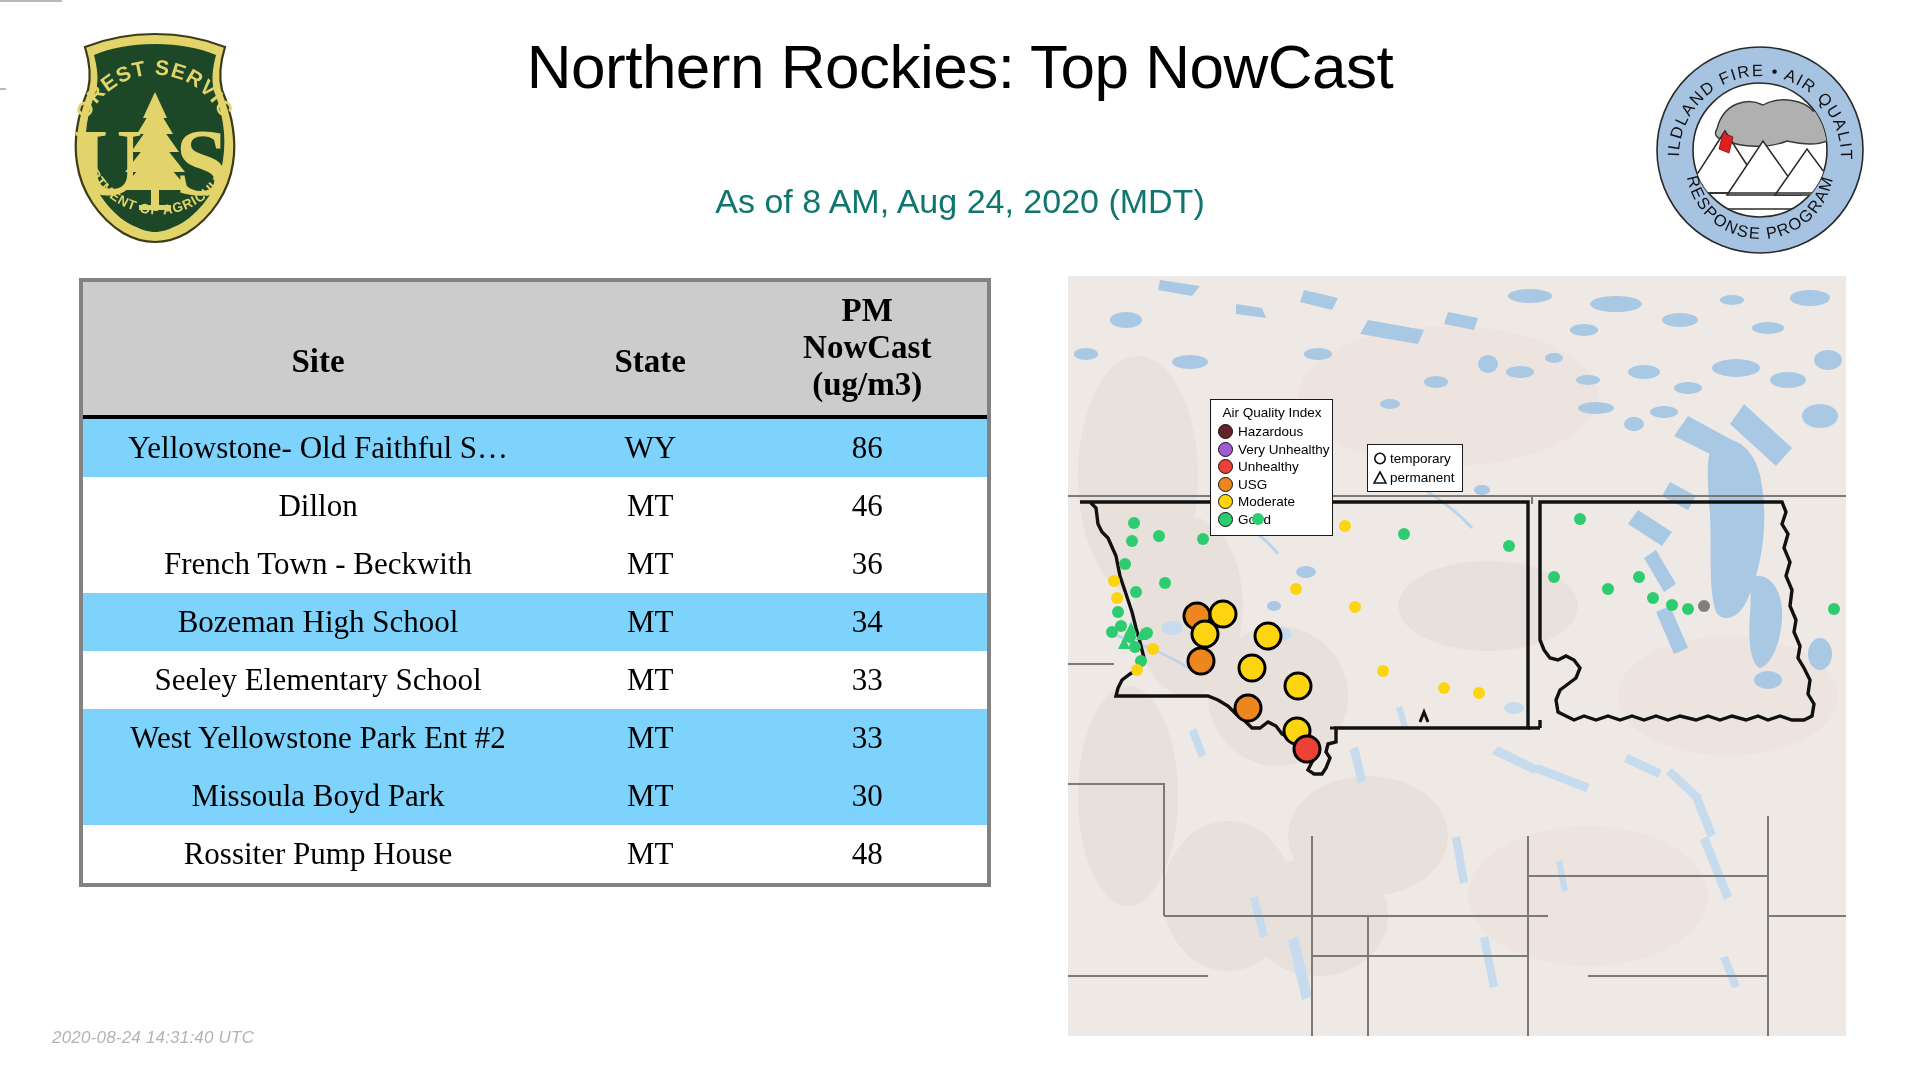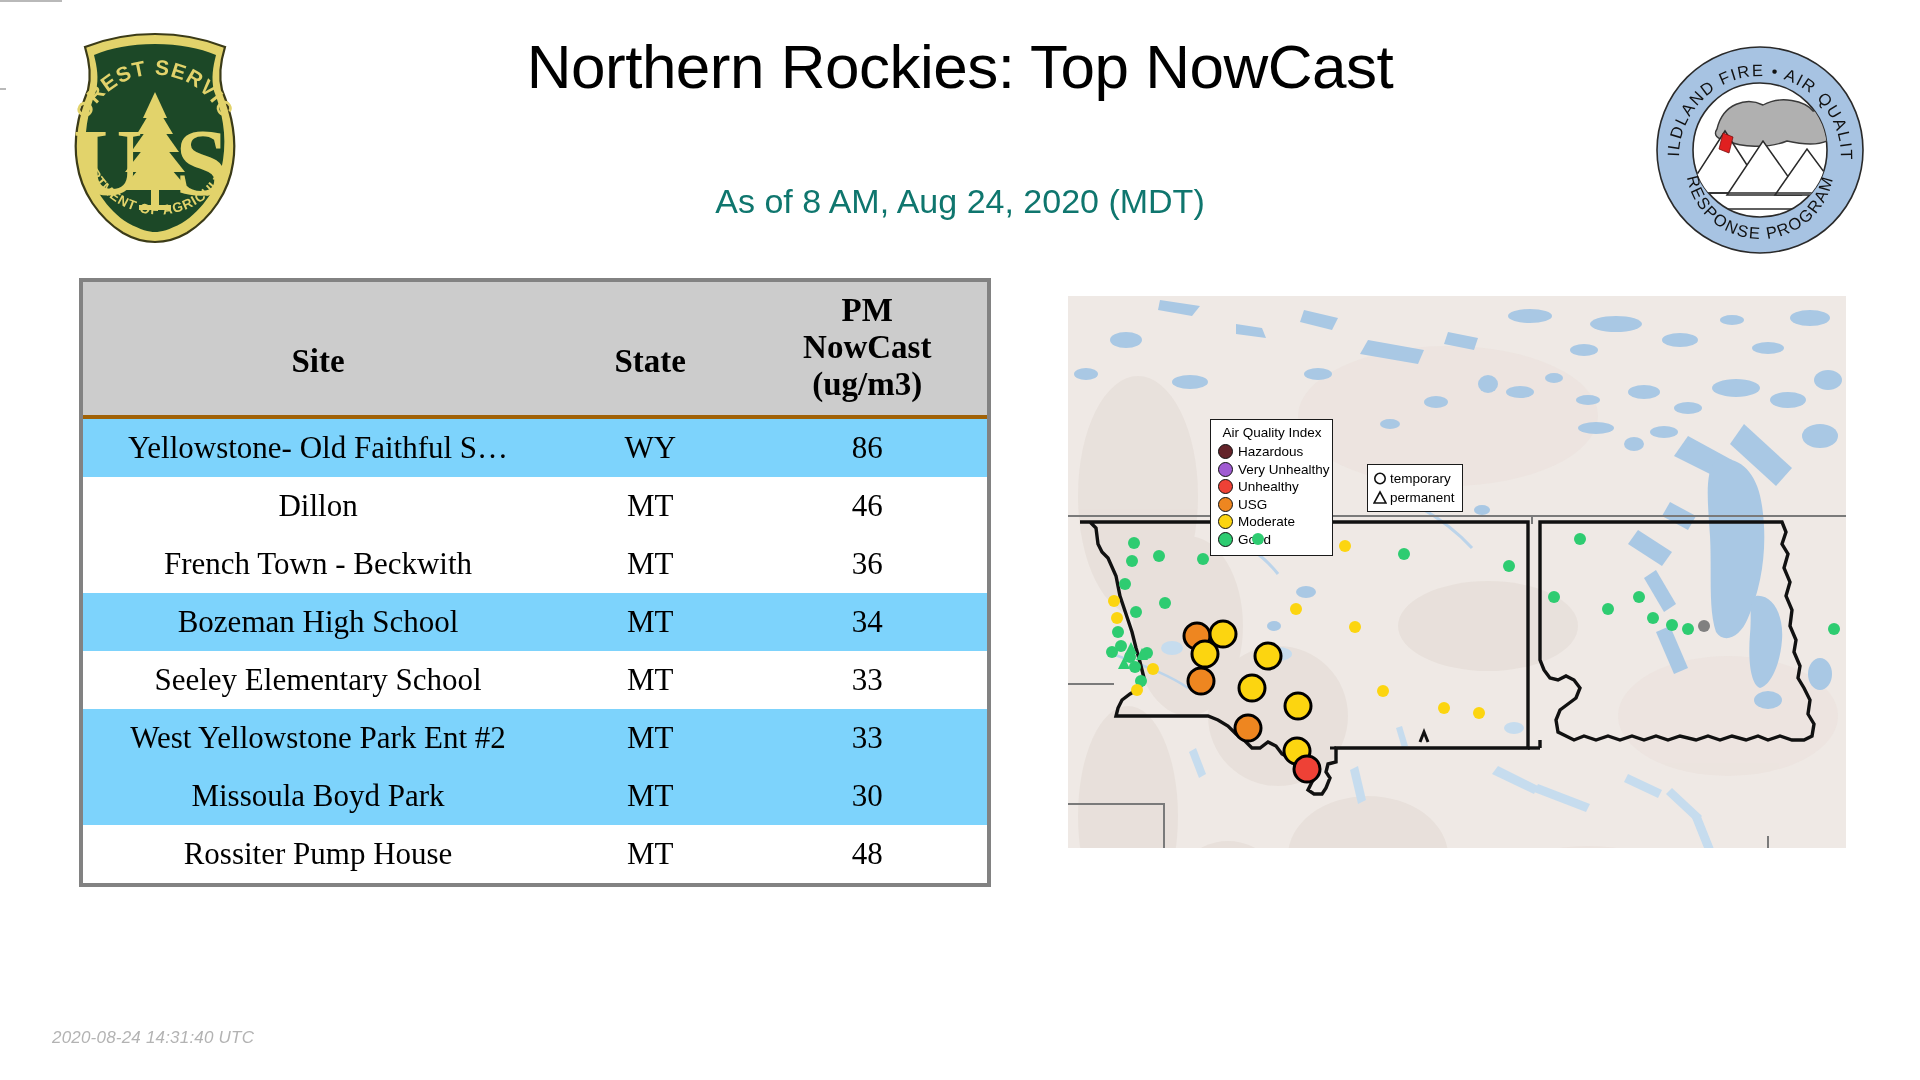--- a/index.html
+++ b/index.html
@@ -81,21 +81,21 @@
     background: #ffffff;
   }
   table.nowcast {
     border-collapse: collapse;
     width: 100%;
     font-family: "Liberation Serif", serif;
     table-layout: fixed;
   }
   table.nowcast thead th {
     background: #cccccc;
-    border-bottom: 4px solid #a16207;
+    border-bottom: 4px solid #000000;
     font-size: 33px;
     font-weight: bold;
     color: #000000;
     padding: 10px 0 12px 0;
     text-align: center;
     vertical-align: middle;
     line-height: 1.12;
     font-family: "Liberation Serif", serif;
   }
   table.nowcast thead th.col-site  { width: 52.0%; }
@@ -126,23 +126,23 @@
     font-size: 17px;
     color: #b3b3b3;
     letter-spacing: 0.2px;
     font-style: italic;
   }
 
   
   .map-panel {
     position: absolute;
     left: 1068px;
-    top: 296px;
+    top: 276px;
     width: 778px;
-    height: 552px;
+    height: 760px;
     overflow: hidden;
     background: #efe9e5;
   }
   .map-panel svg.basemap {
     position: absolute;
     left: 0; top: 0;
     width: 778px;
     height: 760px;
     display: block;
   }

